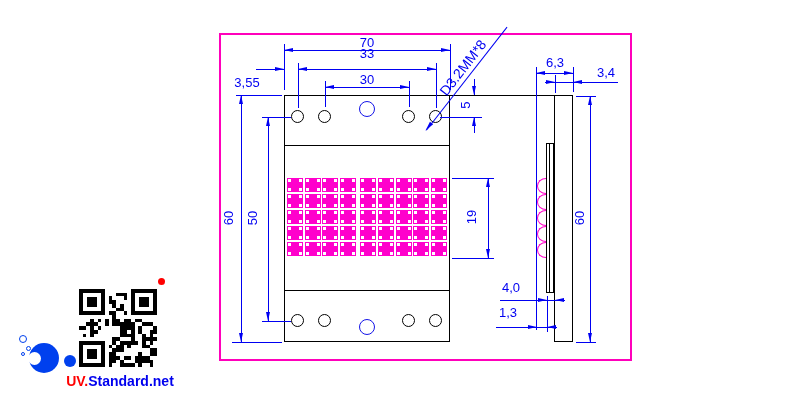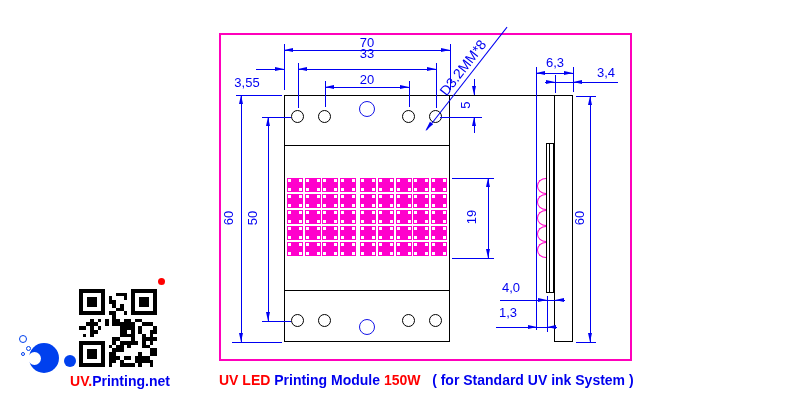--- a/index.html
+++ b/index.html
@@ -226,21 +226,21 @@
     <div class="aR" style="left:538px;top:297.5px;"></div>
       <div class="aL" style="left:555px;top:297.5px;"></div>
     <div class="hl" style="left:496px;top:327px;width:61px;"></div>
     <div class="aR" style="left:528px;top:324.5px;"></div>
       <div class="aL" style="left:547px;top:324.5px;"></div>
     <div class="vl" style="left:547px;top:296px;height:36px;"></div>
   </div>
 
   <div class="dt ctr" style="left:347px;top:36px;width:40px;">70</div>
   <div class="dt ctr" style="left:347px;top:47px;width:40px;">33</div>
-  <div class="dt ctr" style="left:347px;top:73px;width:40px;">20</div>
+  <div class="dt ctr" style="left:347px;top:73px;width:40px;">30</div>
   <div class="dt ctr" style="left:228px;top:56px;width:38px;margin-top:20px;">3,55</div>
   <div id="leadtxt">D3.2MM*8</div>
   <div class="dt rot" style="left:454px;top:98px;">5</div>
   <div class="dt rot" style="left:217px;top:211px;">60</div>
   <div class="dt rot" style="left:241px;top:211px;">50</div>
   <div class="dt rot" style="left:460px;top:210px;">19</div>
   <div class="dt ctr" style="left:535px;top:56px;width:40px;">6,3</div>
   <div class="dt ctr" style="left:586px;top:66px;width:40px;">3,4</div>
   <div class="dt rot" style="left:568px;top:211px;">60</div>
   <div class="dt ctr" style="left:491px;top:281px;width:40px;">4,0</div>
@@ -379,18 +379,17 @@
           <div class="b"></div>
         </div>
       </div>
     <div id="reddot"></div>
     <div class="disc" style="left:29px;top:343px;width:30px;height:30px;"></div>
     <div style="position:absolute;left:28px;top:352px;width:13px;height:13px;border-radius:50%;background:#fff;"></div>
     <div class="disc" style="left:64px;top:355px;width:12px;height:12px;"></div>
     <div class="ring" style="left:19px;top:335px;width:8px;height:8px;"></div>
     <div class="ring" style="left:26px;top:346px;width:5px;height:5px;"></div>
     <div class="ring" style="left:21px;top:352px;width:4px;height:4px;"></div>
-    <div id="logotxt"><span class="red">UV.</span><span class="blu">Printing.net</span></div>
+    <div id="logotxt"><span class="red">UV.</span><span class="blu">Standard.net</span></div>
   </div>
 
-  <div id="caption"><span class="red">UV LED</span><span class="blu"> Printing Module </span><span class="red">150W</span><span class="blu">   ( for Standard UV ink System )</span></div>
 
 </div>
 
 </body></html>

